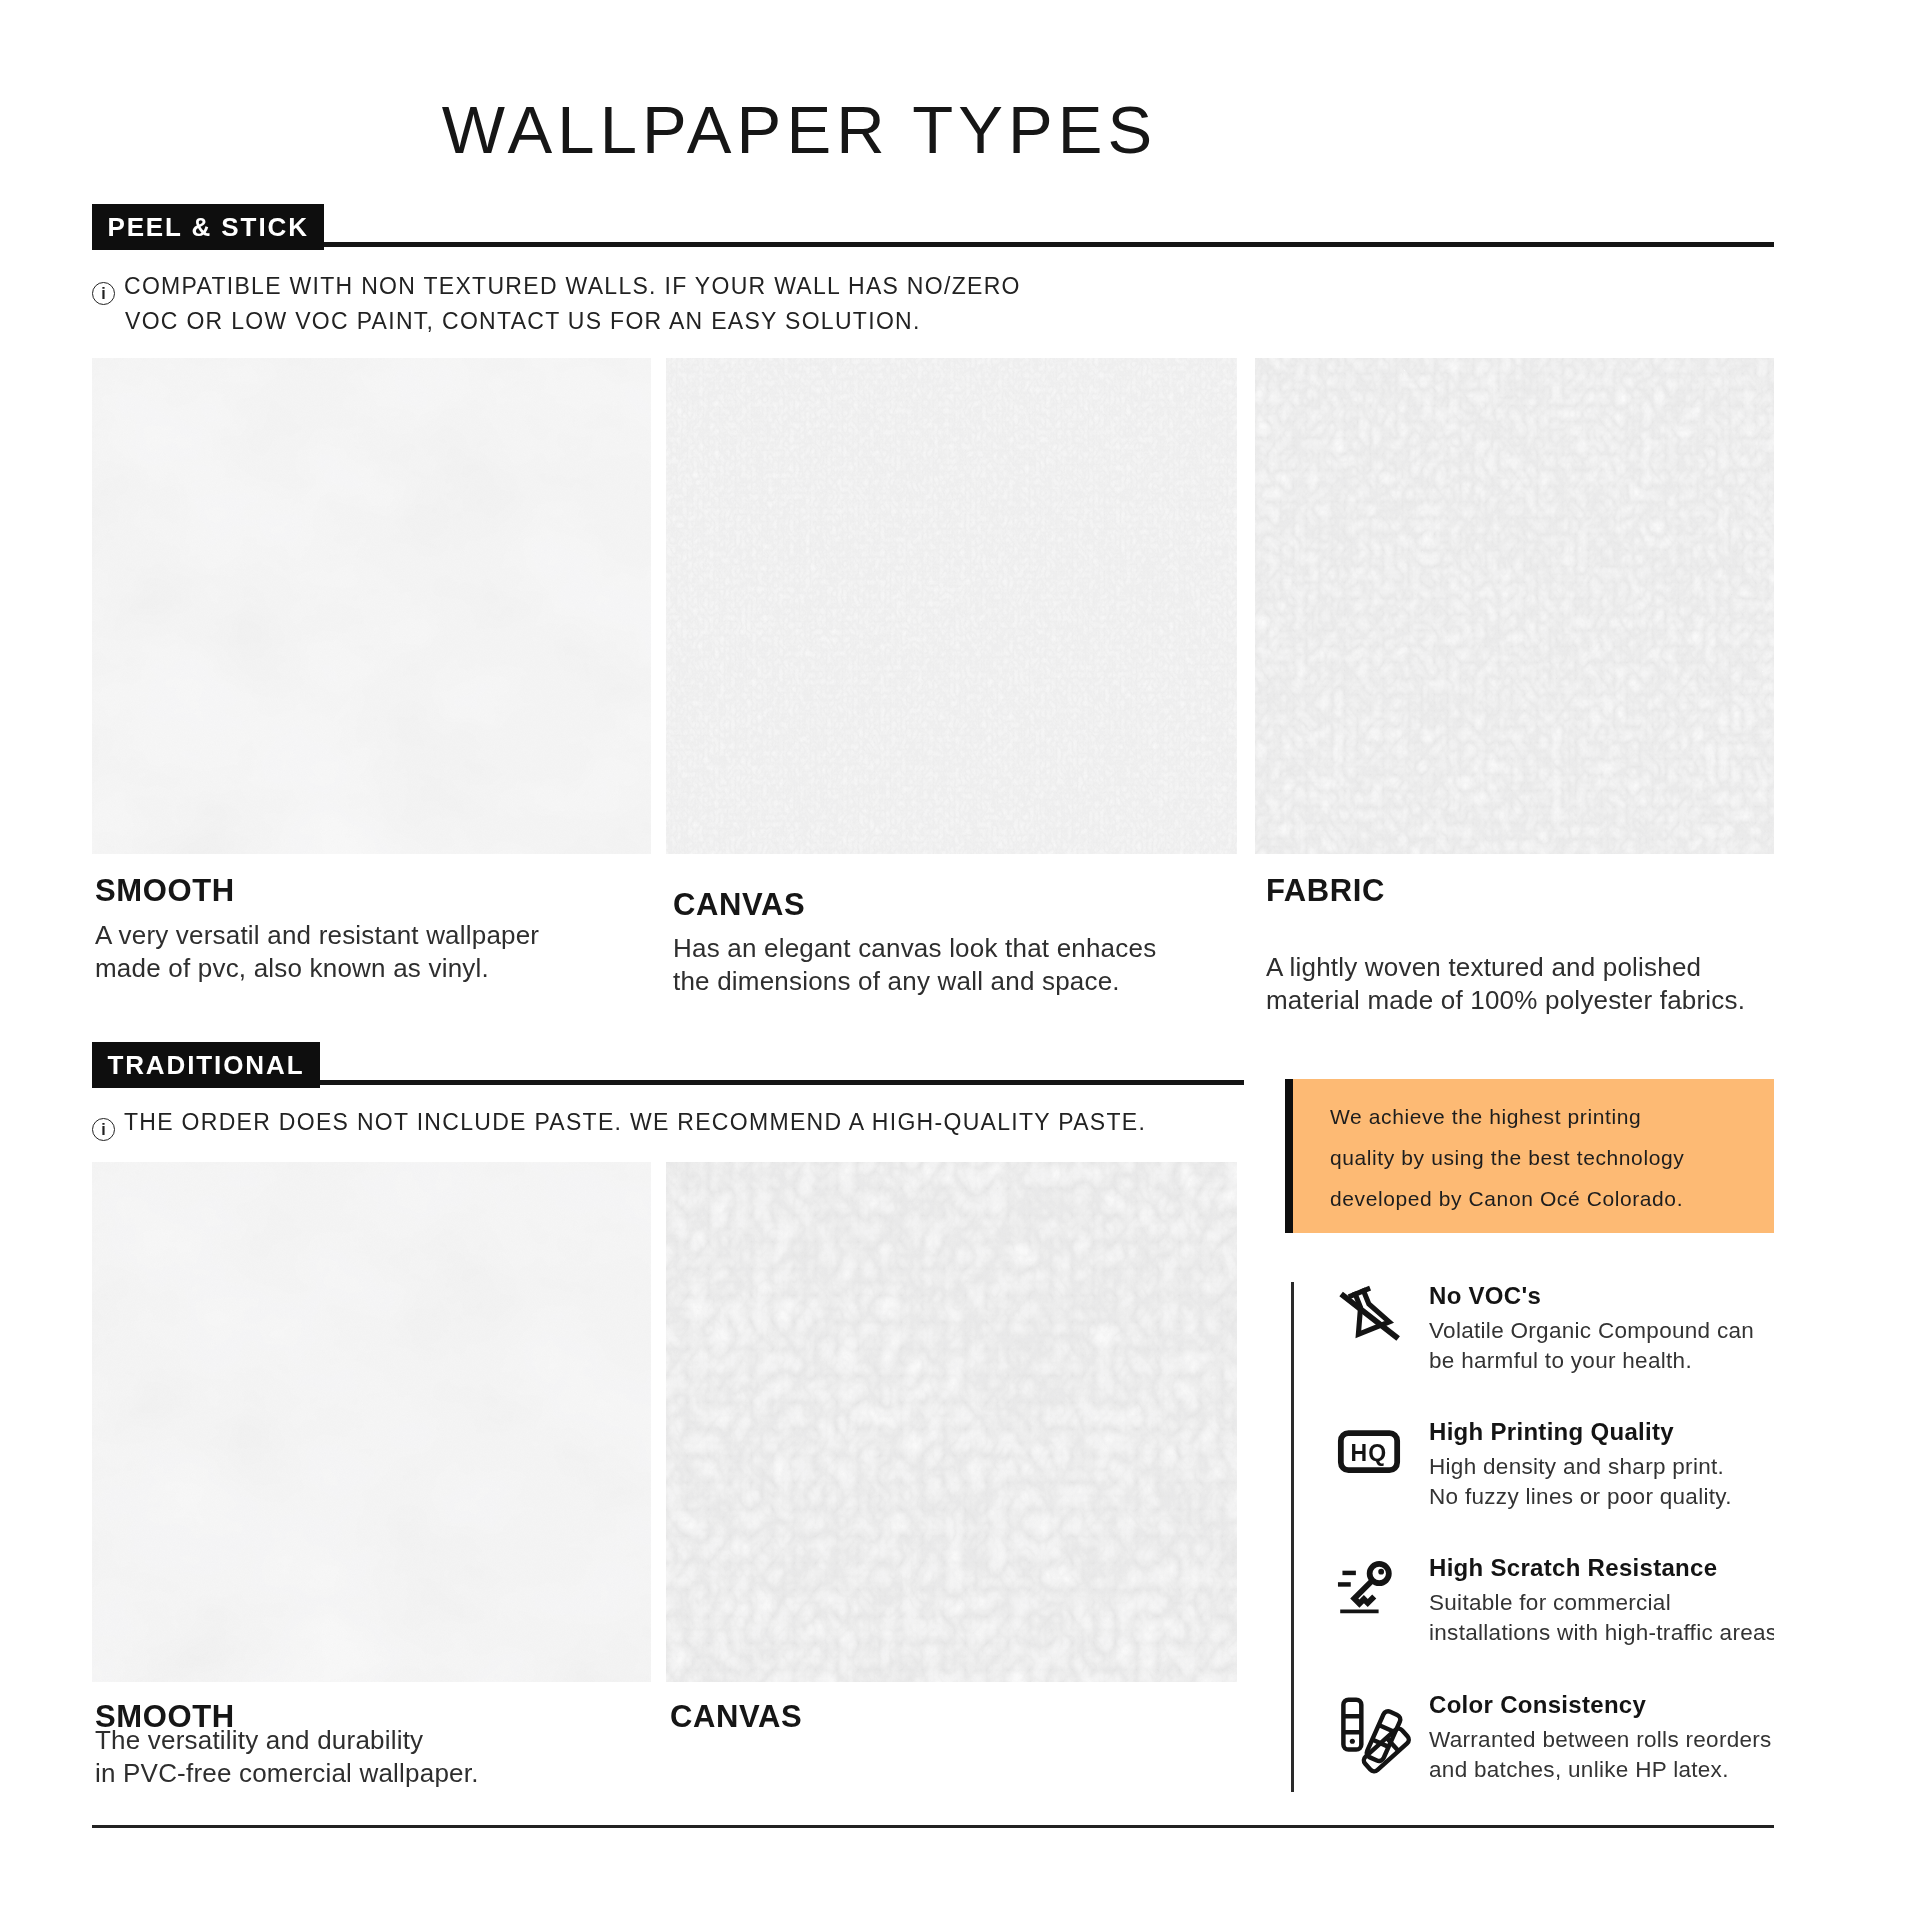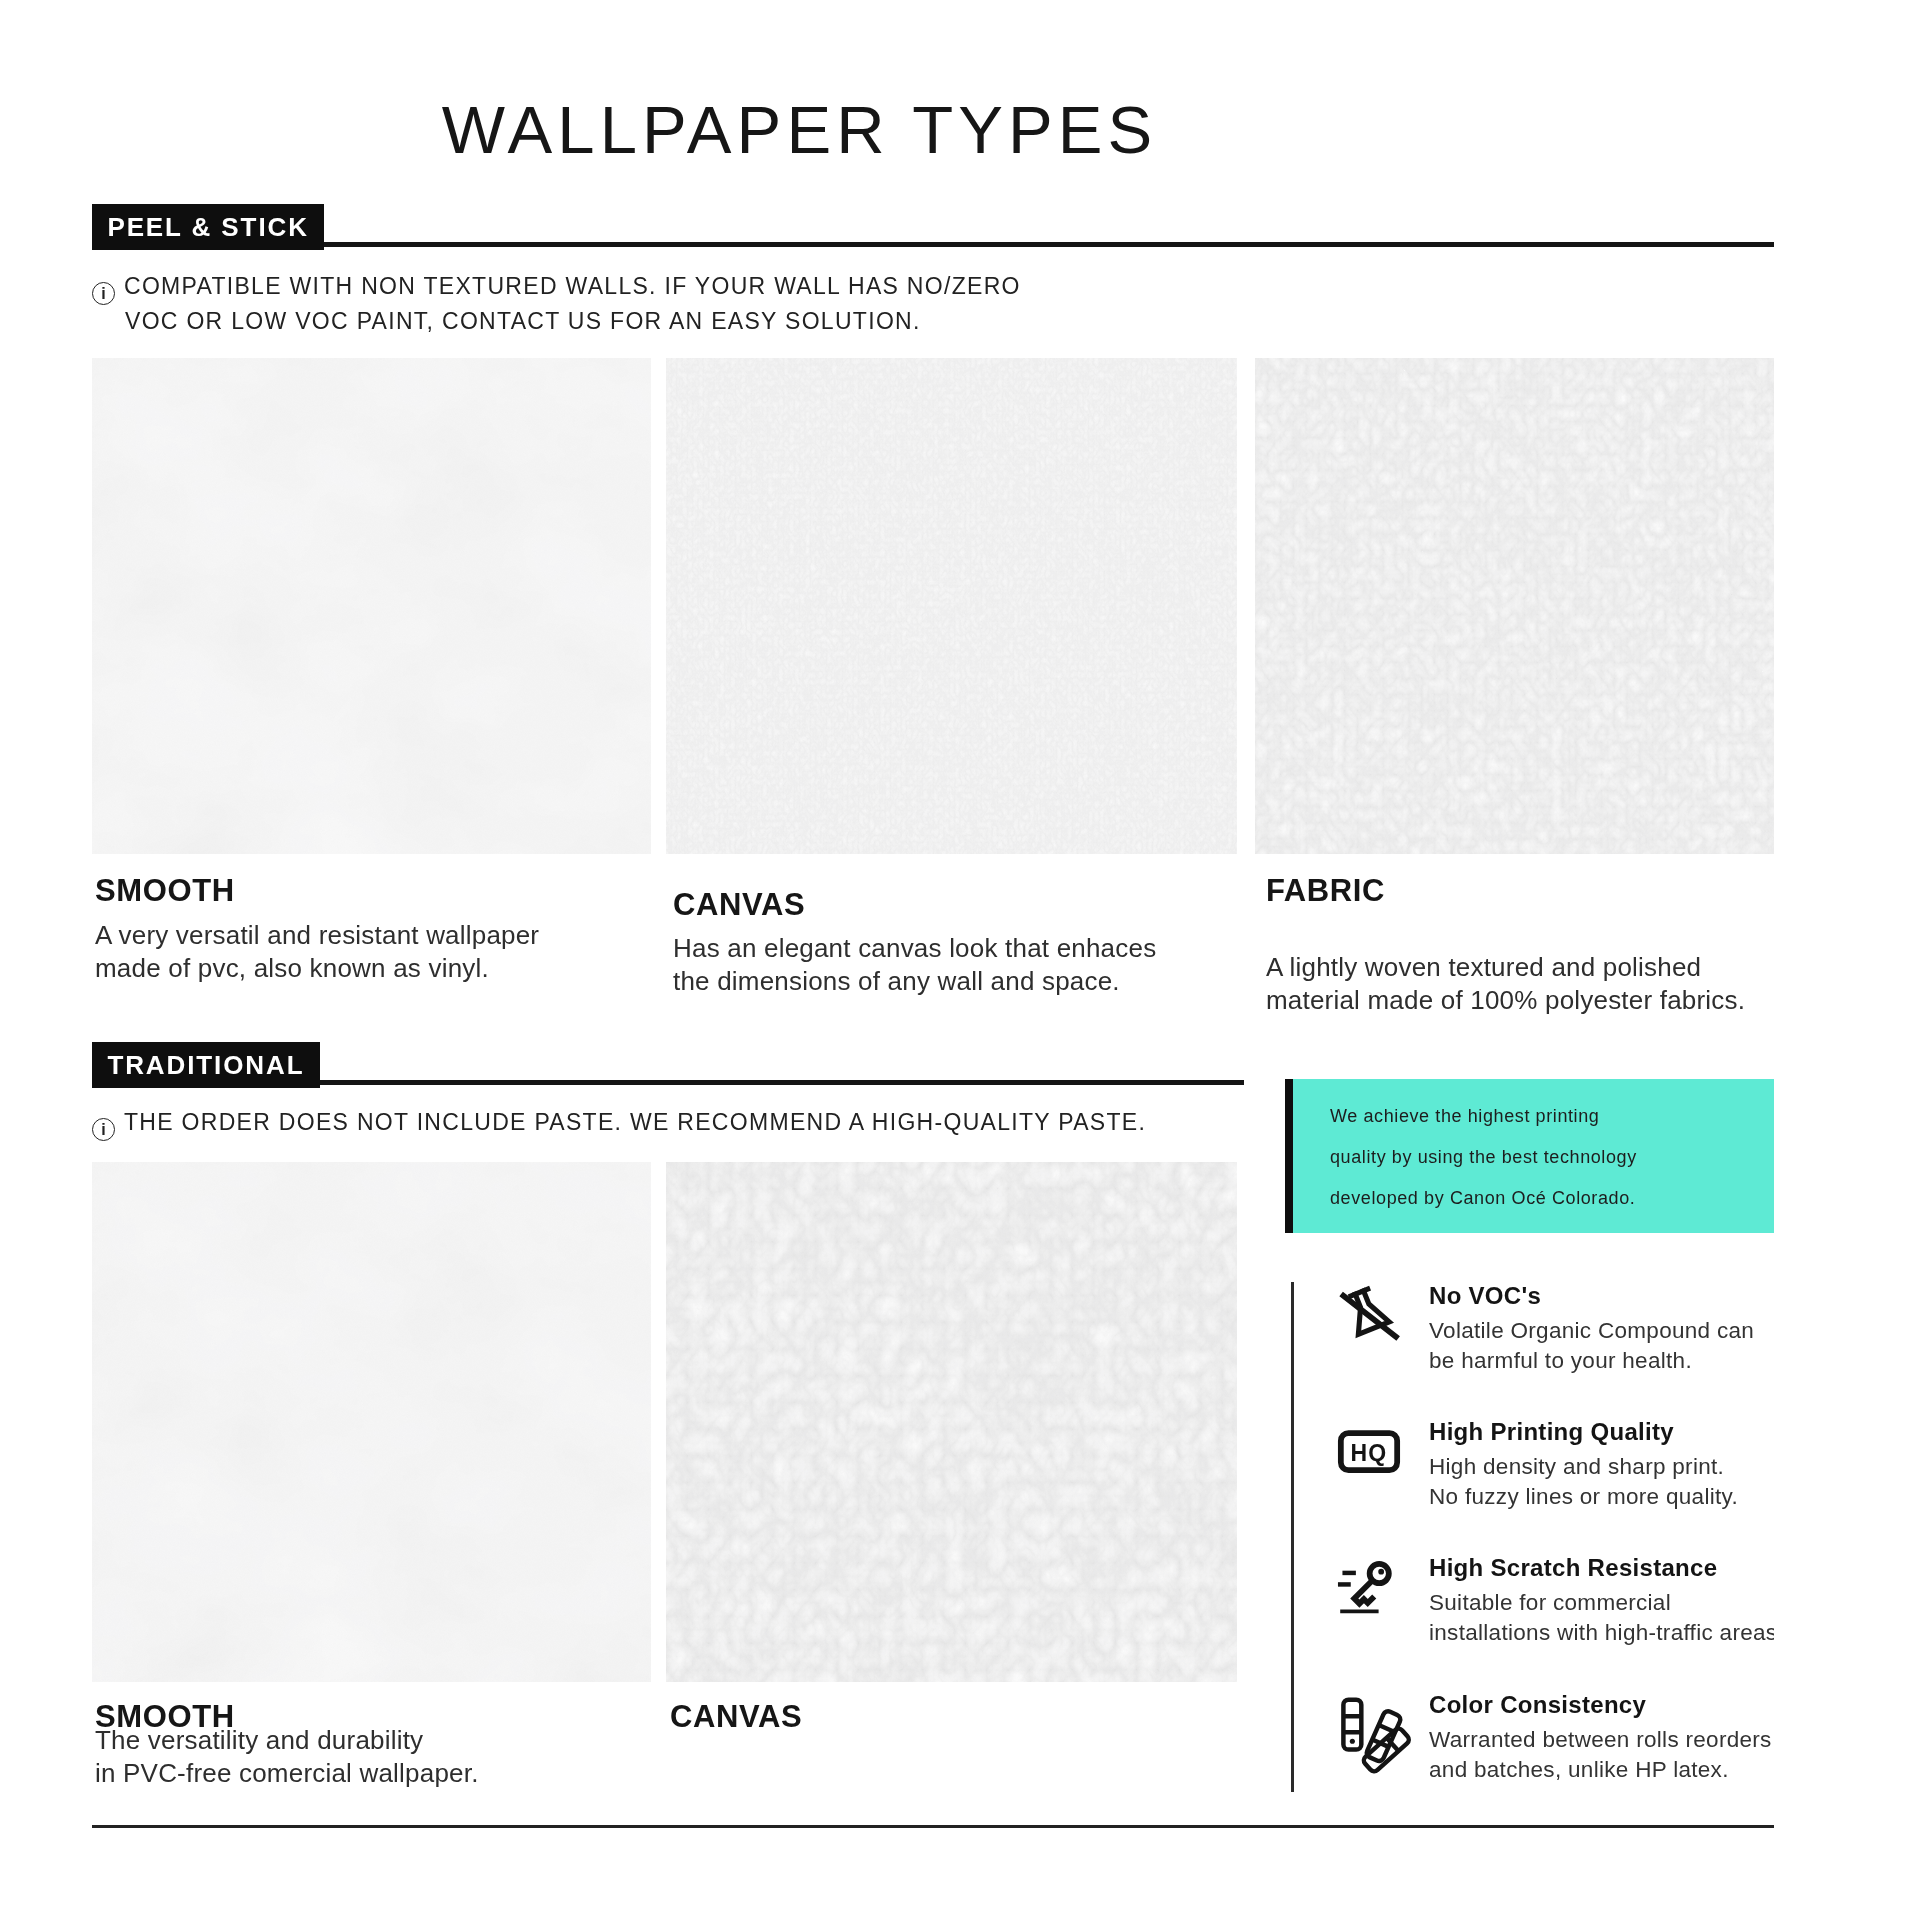--- a/index.html
+++ b/index.html
@@ -45,22 +45,22 @@
   .sw-label { position:absolute; font-size:31px; font-weight:700; letter-spacing:0.6px; color:#161616; white-space:nowrap; }
   .sw-desc  { position:absolute; font-size:26px; line-height:33px; color:#2e2e2e; letter-spacing:0.2px; white-space:nowrap; }
   #lb-ps-smooth { left:95px;  top:873px; }   #ds-ps-smooth { left:95px;  top:919px; }
   #lb-ps-canvas { left:673px; top:887px; }   #ds-ps-canvas { left:673px; top:932px; }
   #lb-ps-fabric { left:1266px; top:873px; }   #ds-ps-fabric { left:1266px; top:919px;margin-top:32px; }
   #lb-tr-smooth { left:95px;  top:1699px; }   #ds-tr-smooth { left:95px;  top:1724px; }
   #lb-tr-canvas { left:670px; top:1699px; }   #ds-tr-canvas { left:670px; top:1744px; }
   
   .callout {
     position:absolute; left:1285px; top:1079px; width:546px; height:154px; box-sizing:border-box;
-    background:#5eead4; border-left:8.3px solid #0e0e0e; padding:16.7px 19px 0 37px;
-    font-size:18px; line-height:41px; letter-spacing:0.6px; color:#1d1d1d;
+    background:#fdba74; border-left:8.3px solid #0e0e0e; padding:16.7px 19px 0 37px;
+    font-size:21px; line-height:41px; letter-spacing:0.6px; color:#1d1d1d;
   }
   
   .feat-vline { position:absolute; left:1291px; top:1282px; width:2.6px; height:510px; background:#2a2a2a; }
   .feature { position:absolute; left:1337px; width:526px; }
   #feat-1 { top:1282px; }  #feat-2 { top:1418px; }  #feat-3 { top:1554px; }  #feat-4 { top:1691px; }
   .feat-icon { position:absolute; left:0; top:1.3px; width:64px; height:64px; }
   .feat-icon svg { display:block; width:100%; height:100%; overflow:visible; }
   .feat-body { margin-left:92px; }
   .feat-title { font-size:24px; font-weight:700; color:#141414; letter-spacing:0.3px; margin-bottom:6.4px; white-space:nowrap; }
   .feat-desc { font-size:22.5px; line-height:30px; color:#333333; letter-spacing:0.3px; white-space:nowrap; }
@@ -242,21 +242,21 @@
     <div class="feat-icon">
       <svg viewBox="0 0 100 100">
         <rect x="6" y="22" width="88" height="58" rx="12" fill="none" stroke="#141414" stroke-width="9"></rect>
         <text x="50" y="66" text-anchor="middle" font-family="Liberation Sans, sans-serif" font-size="36" font-weight="bold" letter-spacing="2" fill="#141414">HQ</text>
       </svg>
     </div>
     <div class="feat-body">
       <div class="feat-title">High Printing Quality</div>
       <div class="feat-desc">
         <div>High density and sharp print.</div>
-        <div>No fuzzy lines or more quality.</div>
+        <div>No fuzzy lines or poor quality.</div>
       </div>
     </div>
   </div>
 
   <div class="feature" id="feat-3">
     <div class="feat-icon">
       <svg viewBox="0 0 100 100">
         <g fill="none" stroke="#141414" stroke-width="9" stroke-linecap="square">
           <circle cx="66" cy="29" r="15"></circle>
           <path d="M54 41 L27 68 L35 76 L42 69 L48 75 L55 68"></path>

